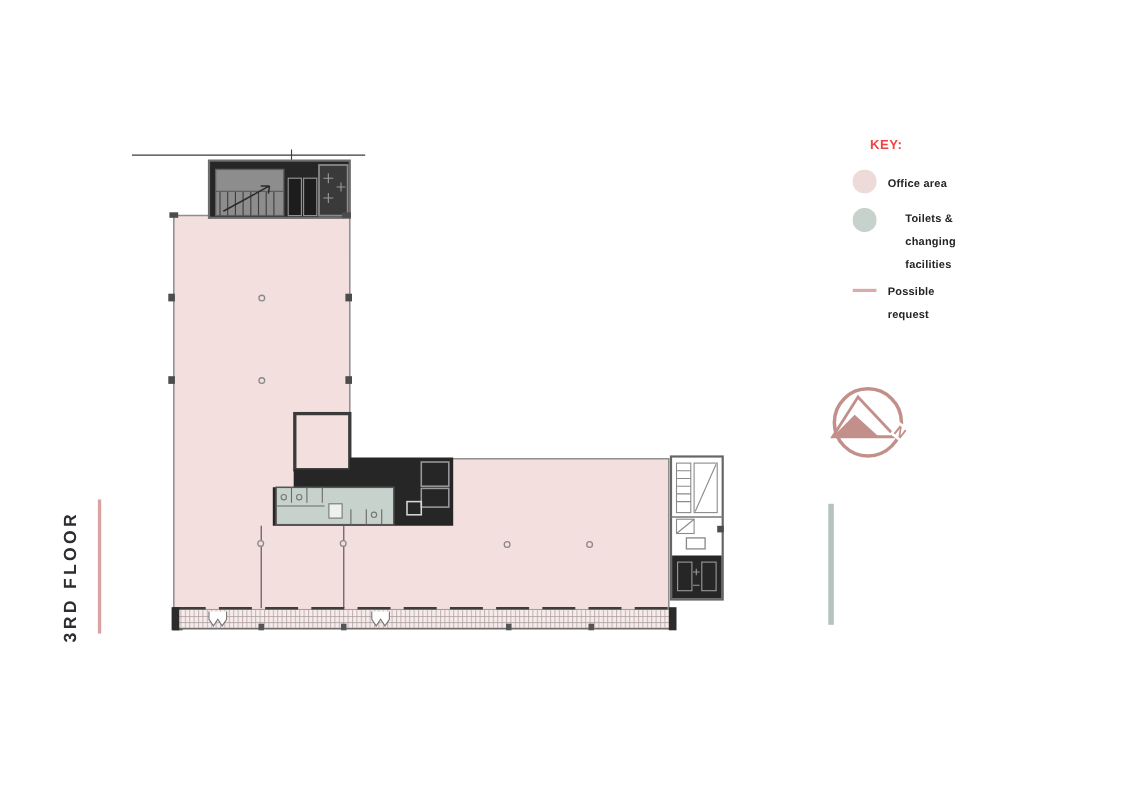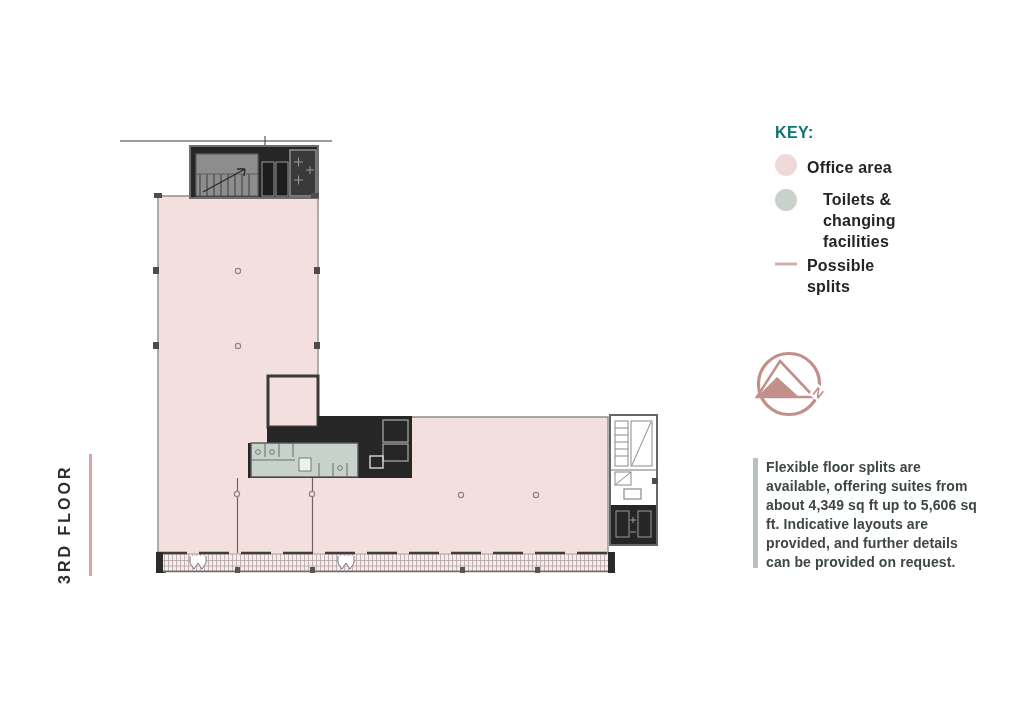--- a/index.html
+++ b/index.html
@@ -13,23 +13,23 @@
     font-size:16px;font-weight:bold;letter-spacing:3px;color:#2d2d31;
     white-space:nowrap;
   }
   .floor-label-rule{position:absolute;left:89px;top:454px;width:3px;height:122px;background:#d9a3a3;}
 
   
   .plan{position:absolute;left:110px;top:128px;width:556px;height:452px;}
 
   
   .key{position:absolute;left:775px;top:118px;width:180px;height:200px;}
-  .key-heading{position:absolute;left:0;top:6px;font-size:16px;font-weight:bold;letter-spacing:.4px;color:#0f766e;}
+  .key-heading{position:absolute;left:16px;top:6px;font-size:12px;font-weight:bold;letter-spacing:.4px;color:#ef4444;}
   .key-swatch{position:absolute;left:0;}
-  .key-label{position:absolute;left:32px;margin:0;font-size:16px;font-weight:bold;line-height:21px;
+  .key-label{position:absolute;left:32px;margin:0;font-size:10px;font-weight:bold;line-height:21px;
              letter-spacing:.2px;color:#242424;white-space:pre-line;}
   .ks0{top:36px;} .kl0{top:39px;}
   .ks1{top:71px;} .kl1{top:71px;margin-left:16px;}
   .ks2{top:144px;} .kl2{top:137px;}
 
   
   .compass{position:absolute;left:745px;top:342px;width:100px;height:90px;}
 
   
   .note{position:absolute;left:753px;top:450px;width:236px;}
@@ -161,28 +161,27 @@
       <circle cx="11" cy="11" r="11" fill="#c6d2cb"></circle>
     </svg>
     <p class="key-label kl1">Toilets &amp;
 changing
 facilities</p>
 
     <svg class="key-swatch ks2" width="22" height="4">
       <rect x="0" y="0.5" width="22" height="3" fill="#d9abab"></rect>
     </svg>
     <p class="key-label kl2">Possible
-splits</p>
+request</p>
   </div>
 
   <svg class="compass" viewBox="745 342 100 90">
     <circle cx="789" cy="384" r="30.5" fill="none" stroke="#c38f8a" stroke-width="3.2"></circle>
     <path d="M780,361 L814,397 L757,397 Z" fill="none" stroke="#c38f8a" stroke-width="2.6"></path>
     <path d="M757,397 L799,397 L777,377 Z" fill="#c38f8a"></path>
     <text x="814" y="397" font-size="13" font-weight="bold" fill="#c38f8a" stroke="#ffffff" stroke-width="5" paint-order="stroke" transform="rotate(38 818 392)" font-family="Liberation Sans, sans-serif">N</text>
   </svg>
 
   <div class="note">
     <div class="note-bar"></div>
-    <p class="note-text">Flexible floor splits are available, offering suites from about 4,349 sq ft up to 5,606 sq ft. Indicative layouts are provided, and further details can be provided on request.</p>
   </div>
 
 </div>
 
 </body></html>

